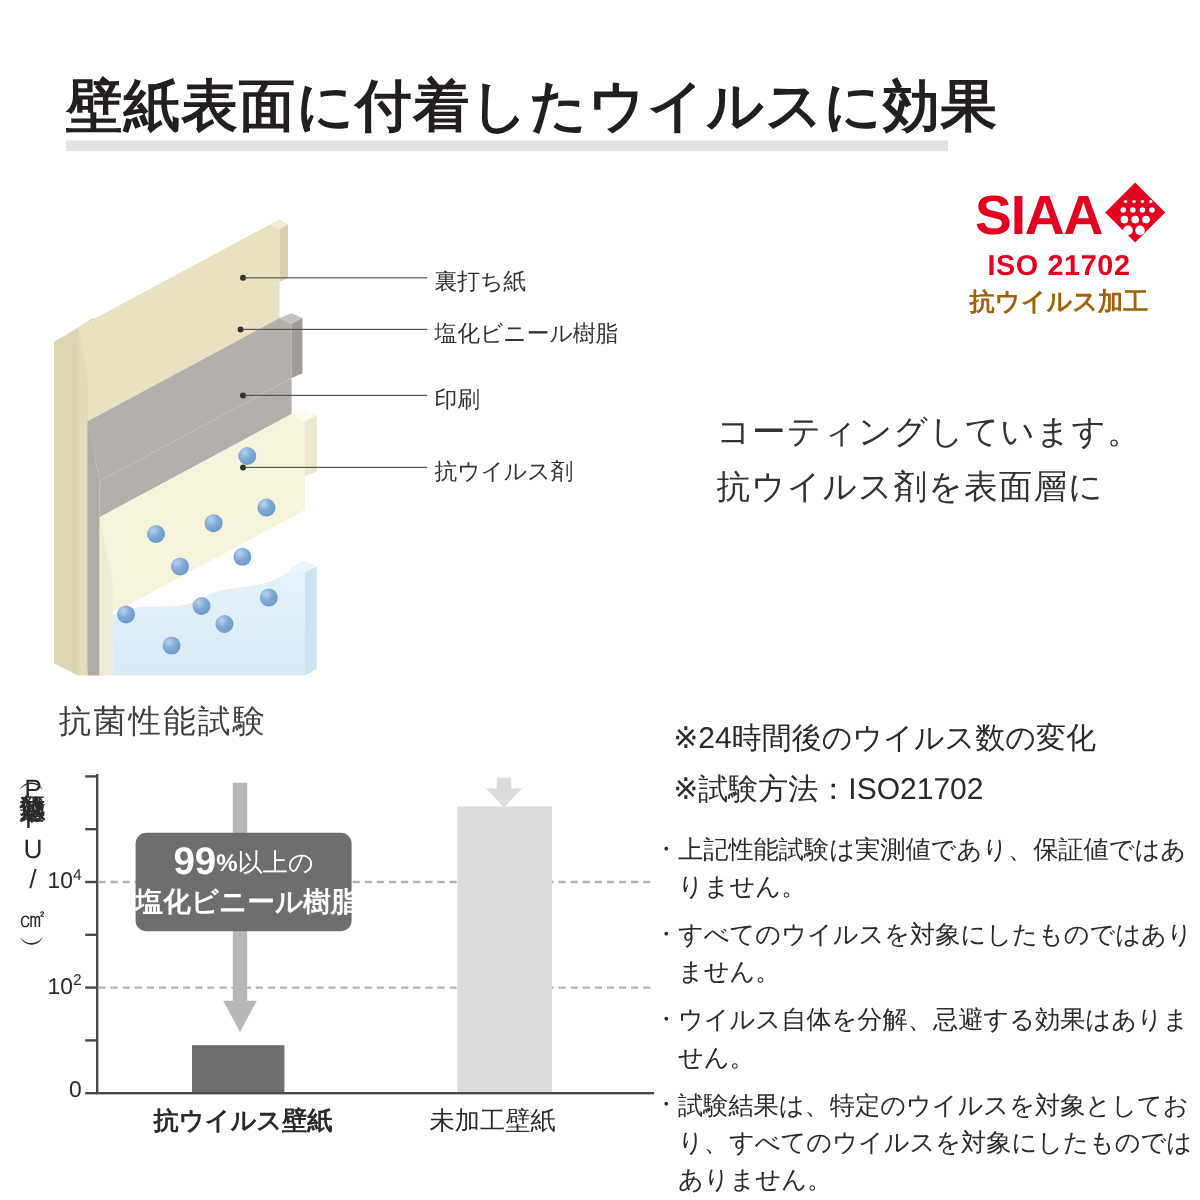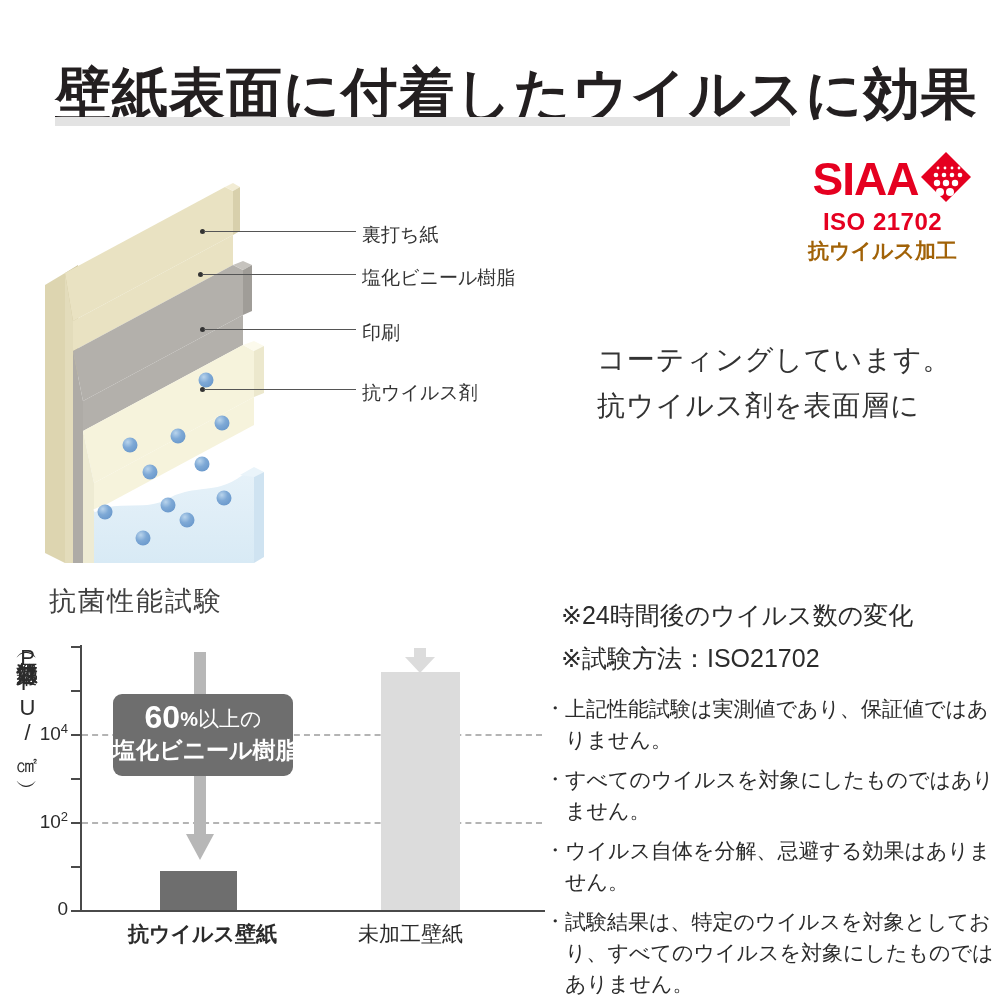--- a/index.html
+++ b/index.html
@@ -14,21 +14,21 @@
     font-family: "Liberation Sans", "DejaVu Sans", sans-serif;
     color: #2b2b2b;
     overflow: hidden;
   }
 
   
   #page-title {
     position: absolute;
     left: 55px;
     top: 57px;
-    font-size: 56px;
+    font-size: 47px;
     font-weight: bold;
     letter-spacing: 1px;
     color: #231f20;
     white-space: nowrap;
   }
   #title-underline {
     position: absolute;
     left: 55px;
     top: 117px;
     width: 735px;
@@ -407,21 +407,21 @@
     <polygon points="9,0 21,0 21,182 29,182 15,208 1,182 9,182" fill="#b7b7b7"></polygon>
   </svg>
 </div>
 <div id="arrow-untreated">
   <svg width="32" height="26" viewBox="0 0 32 26" xmlns="http://www.w3.org/2000/svg">
     <polygon points="10,0 22,0 22,9 31,9 16,25 1,9 10,9" fill="#dcdcdc"></polygon>
   </svg>
 </div>
 
 <div id="callout-badge">
-  <div id="callout-line-1"><span id="callout-pct-big">60</span><span id="callout-pct-sign">%</span><span id="callout-suffix">以上の</span></div>
+  <div id="callout-line-1"><span id="callout-pct-big">99</span><span id="callout-pct-sign">%</span><span id="callout-suffix">以上の</span></div>
   <div id="callout-line-2">塩化ビニール樹脂</div>
 </div>
 
 <div class="bar-label" id="bar-label-treated">抗ウイルス壁紙</div>
 <div class="bar-label" id="bar-label-untreated">未加工壁紙</div>
 
 <div id="notes-head">
   <div>※24時間後のウイルス数の変化</div>
   <div>※試験方法：ISO21702</div>
 </div>

